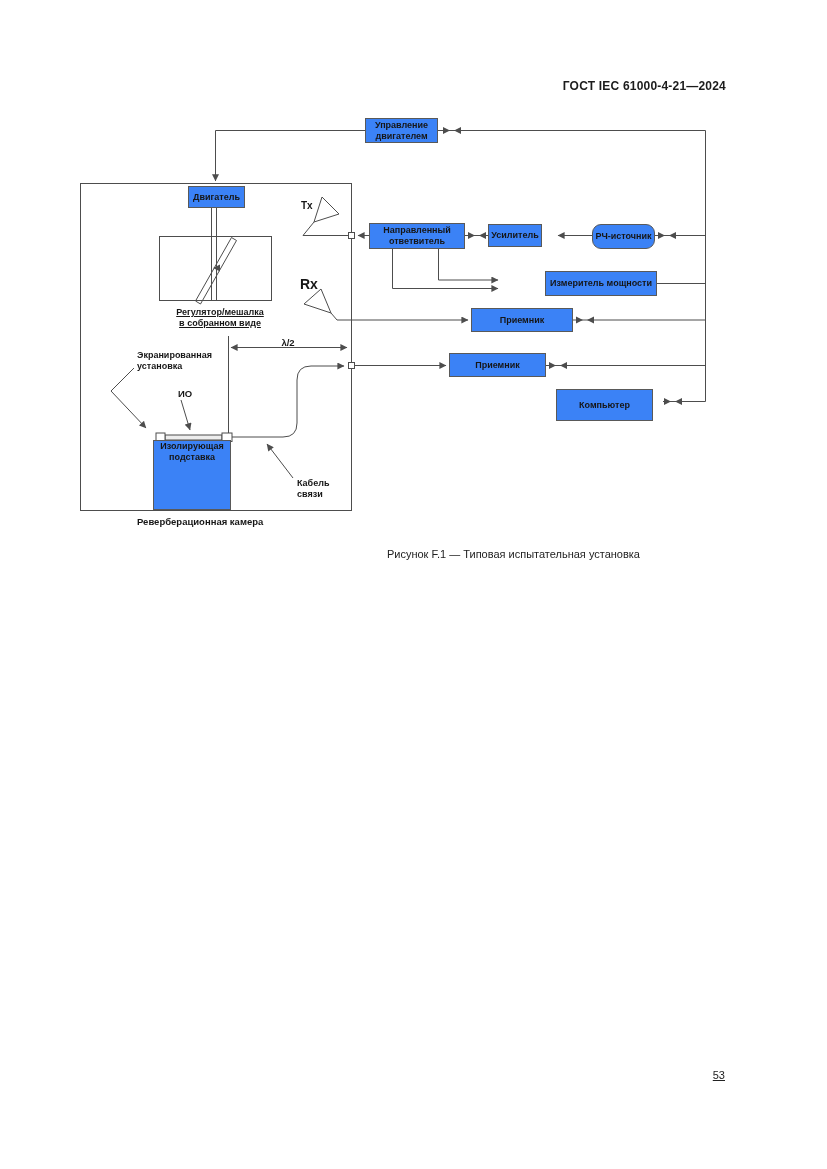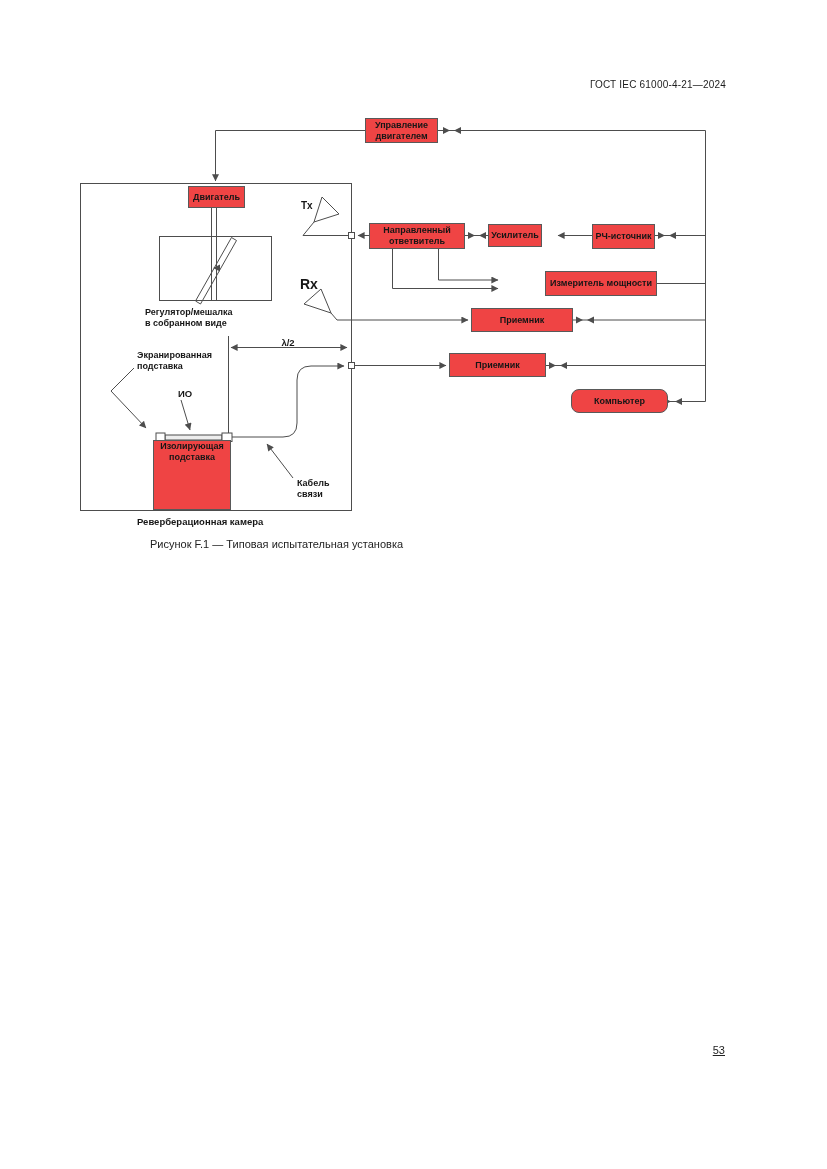--- a/index.html
+++ b/index.html
@@ -1,29 +1,29 @@
 <!DOCTYPE html>
 <html><head>
 <meta charset="utf-8">
 <style>
   html,body{margin:0;padding:0;background:#ffffff;}
   body{
     width:827px;height:1169px;position:relative;overflow:hidden;
     font-family:"Liberation Sans",sans-serif;color:#1c1c1c;
   }
   .abs{position:absolute;}
-  .hdr{font-weight:normal;font-size:10px;letter-spacing:.2px;padding-left:32px;}
+  .hdr{font-weight:bold;font-size:12px;letter-spacing:.2px;padding-left:32px;}
   .diagbox{
-    position:absolute;box-sizing:border-box;border:1px solid #595959;background:#ef4444;
+    position:absolute;box-sizing:border-box;border:1px solid #595959;background:#3b82f6;
     display:flex;align-items:center;justify-content:center;text-align:center;
     font-size:9px;font-weight:bold;line-height:1.18;color:#161616;padding:1px 2px;
   }
   .freelabel{font-size:9px;font-weight:bold;line-height:1.25;color:#161616;}
   .prelines{white-space:pre-line;}
-  .caption{font-size:11px;text-align:left;color:#222;}
+  .caption{font-size:11px;text-align:right;color:#222;margin-top:10px;}
   .pagenum{font-size:11px;color:#222;}
   svg{position:absolute;left:0;top:0;}
   .ln{stroke:#4d4d4d;stroke-width:1;fill:none;}
   .fillarr{fill:#4d4d4d;stroke:none;}
   .sq{fill:#ffffff;stroke:#4d4d4d;stroke-width:1;}
 </style>
 </head>
 <body>
 
 <div class="abs hdr" style="top:79px;right:101px;">ГОСТ IEC 61000-4-21—2024</div>
@@ -111,34 +111,34 @@
     <path d="M134,368 L111,391 L146,428" class="ln" marker-end="url(#arr)"></path>
     <path d="M181,400 L190,430" class="ln" marker-end="url(#arr)"></path>
     <path d="M293,478 L267,444" class="ln" marker-end="url(#arr)"></path>
   </g>
 </svg>
 
 <div class="diagbox" style="left:365px;top:118px;width:73px;height:25px;">Управление двигателем</div>
 <div class="diagbox" style="left:188px;top:186px;width:57px;height:22px;">Двигатель</div>
 <div class="diagbox" style="left:369px;top:223px;width:96px;height:26px;">Направленный ответвитель</div>
 <div class="diagbox" style="left:488px;top:224px;width:54px;height:23px;">Усилитель</div>
-<div class="diagbox" style="left:592px;top:224px;width:63px;height:25px;">РЧ-источник</div>
+<div class="diagbox" style="left:592px;top:224px;width:63px;height:25px;border-radius:9px;">РЧ-источник</div>
 <div class="diagbox" style="left:501px;top:271px;width:112px;height:25px;margin-left:44px;">Измеритель мощности</div>
 <div class="diagbox" style="left:471px;top:308px;width:102px;height:24px;">Приемник</div>
 <div class="diagbox" style="left:449px;top:353px;width:97px;height:24px;">Приемник</div>
-<div class="diagbox" style="left:571px;top:389px;width:97px;height:24px;border-radius:8px;">Компьютер</div>
+<div class="diagbox" style="left:556px;top:389px;width:97px;height:32px;">Компьютер</div>
 <div class="diagbox" style="left:153px;top:440px;width:78px;height:70px;align-items:flex-start;padding-top:0;">Изолирующая подставка</div>
 
 <div class="abs freelabel" style="left:301px;top:200px;font-size:10px;">Tx</div>
 <div class="abs freelabel" style="left:300px;top:276px;font-size:14px;">Rx</div>
 <div class="abs freelabel" style="left:266px;top:337px;width:44px;text-align:center;font-size:9.5px;">λ/2</div>
-<div class="abs freelabel prelines" style="left:145px;top:307px;width:150px;">Регулятор/мешалка
+<div class="abs freelabel prelines" style="left:145px;top:307px;width:150px;text-align:center;text-decoration:underline;">Регулятор/мешалка
 в собранном виде</div>
 <div class="abs freelabel prelines" style="left:137px;top:350px;">Экранированная
-подставка</div>
+установка</div>
 <div class="abs freelabel" style="left:178px;top:388px;font-size:9.5px;">ИО</div>
 <div class="abs freelabel prelines" style="left:297px;top:478px;">Кабель
 связи</div>
 <div class="abs freelabel" style="left:137px;top:516px;font-size:9.5px;">Реверберационная камера</div>
 
 <div class="abs caption" style="left:150px;top:538px;width:490px;">Рисунок F.1 — Типовая испытательная установка</div>
 
-<div class="abs pagenum" style="top:1044px;right:102px;text-decoration:underline;">53</div>
+<div class="abs pagenum" style="top:1069px;right:102px;text-decoration:underline;">53</div>
 
 </body></html>

